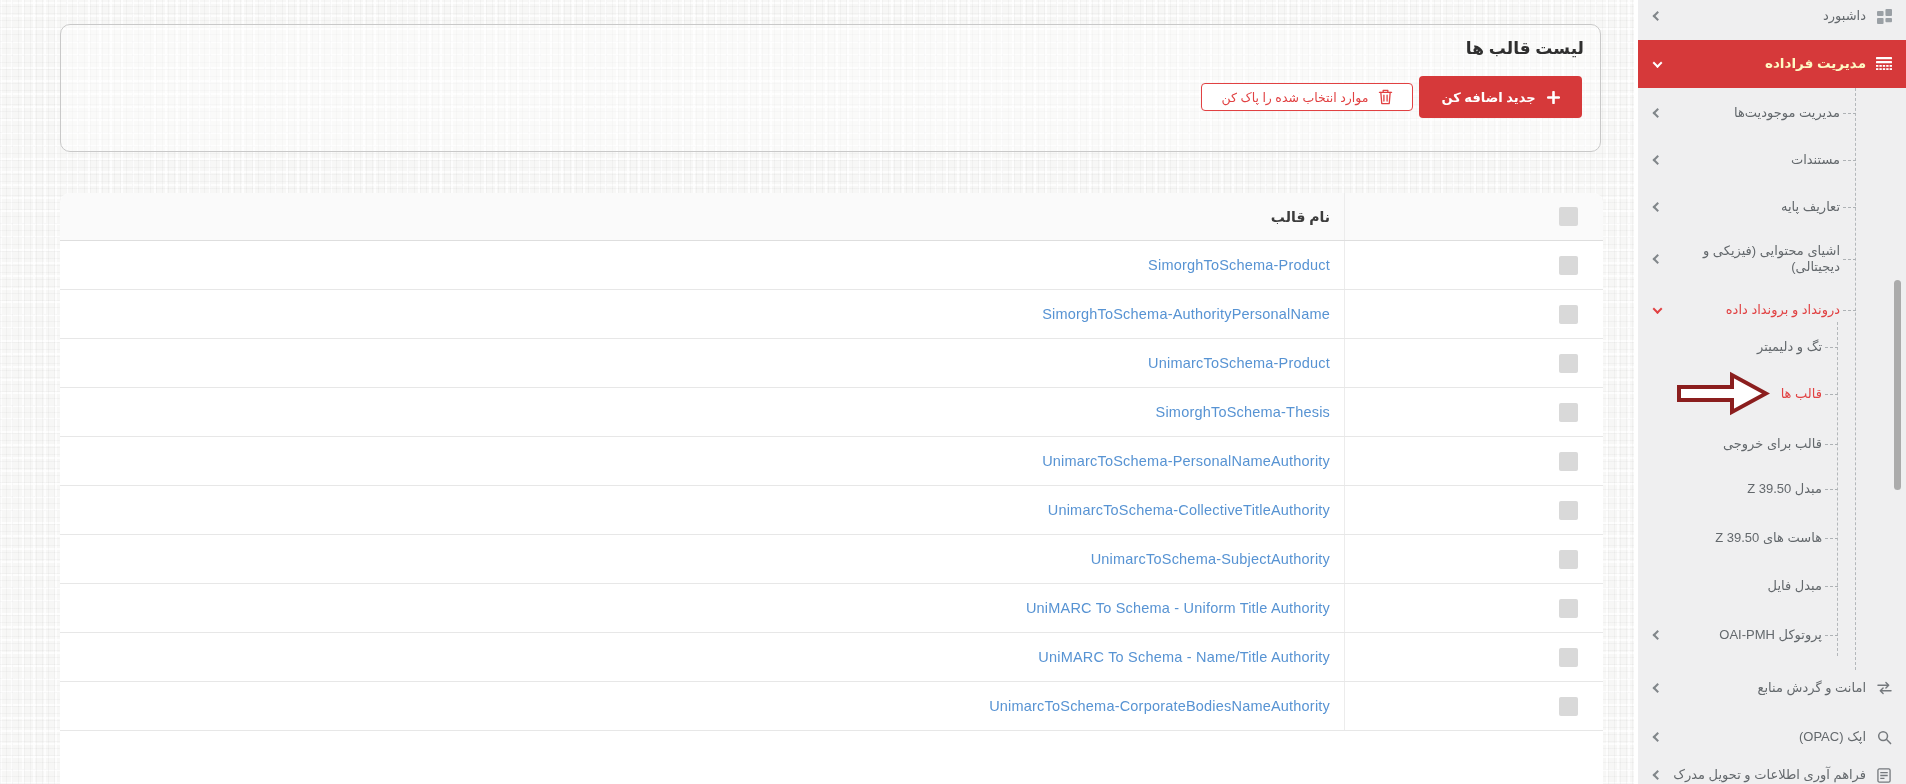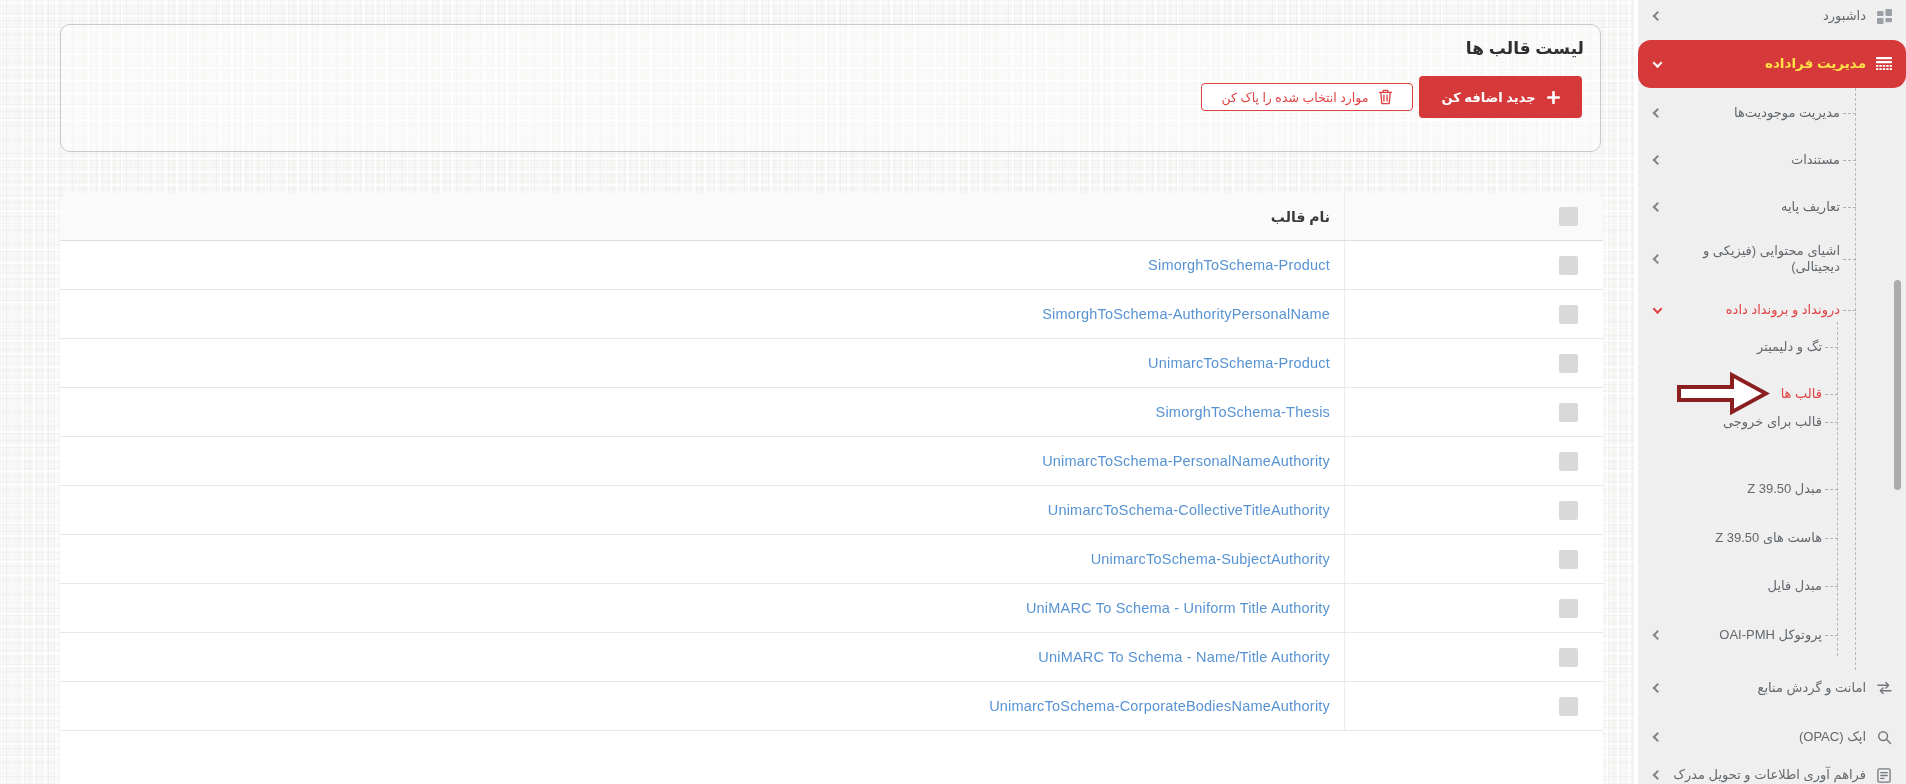--- a/index.html
+++ b/index.html
@@ -60,21 +60,21 @@
   }
   .side-item{
     position:absolute;left:0;right:0;height:32px;display:flex;align-items:center;
     color:#63686c;font-size:13px;cursor:pointer;
   }
   .side-item .label{text-align:right;line-height:16px;}
   .side-item.lvl0 .label{margin-right:40px;}
   .side-item.lvl1 .label{margin-right:66px;}
   .side-item.lvl2 .label{margin-right:84px;}
   .side-item .icon{position:absolute;right:13px;top:50%;transform:translateY(-50%);width:18px;height:18px;display:flex;align-items:center;justify-content:center;}
-  .side-item.active{background:var(--accent-red,#d6393a);color:#fde047;font-weight:700;font-size:13.5px;border-radius:13px;}
+  .side-item.active{background:var(--accent-red,#d6393a);color:#fef9c3;font-weight:700;font-size:13.5px;}
   .side-item.red{color:var(--red-text,#e14142);}
   .chev{position:absolute;left:16px;top:50%;width:7px;height:7px;
         border-left:2px solid #81868a;border-bottom:2px solid #81868a;}
   .chev.left{transform:translateY(-50%) rotate(45deg);}
   .chev.down{transform:translateY(-65%) rotate(-45deg);}
   .side-item.active .chev{border-color:#fff;}
   .side-item.red .chev{border-color:var(--red-text,#e14142);}
   .connector{position:absolute;top:50%;width:13px;border-top:1px dashed #aeb2b5;}
   .lvl1 .connector{right:50px;}
   .lvl2 .connector{right:68px;}
@@ -83,21 +83,21 @@
   .side-item:nth-child(1){top:0;padding-left:8px;}
   .side-item:nth-child(2){top:40px;height:48px;}
   .side-item:nth-child(3){top:97px;}
   .side-item:nth-child(4){top:144px;}
   .side-item:nth-child(5){top:191px;}
   .side-item:nth-child(6){top:240px;height:38px;}
   .side-item:nth-child(6) .label{max-width:162px;}
   .side-item:nth-child(7){top:294px;padding-left:20px;}
   .side-item:nth-child(8){top:331px;}
   .side-item:nth-child(9){top:378px;}
-  .side-item:nth-child(10){top:406px;align-items:center;}
+  .side-item:nth-child(10){top:428px;align-items:center;}
   .side-item:nth-child(11){top:473px;}
   .side-item:nth-child(12){top:522px;}
   .side-item:nth-child(13){top:570px;}
   .side-item:nth-child(14){top:619px;}
   .side-item:nth-child(15){top:672px;}
   .side-item:nth-child(16){top:721px;}
   .side-item:nth-child(17){top:759px;}
 
   .tree-line{position:absolute;width:0;border-left:1px dashed #b4b8bb;}
   .tree-line-1{right:50px;top:88px;height:582px;}

